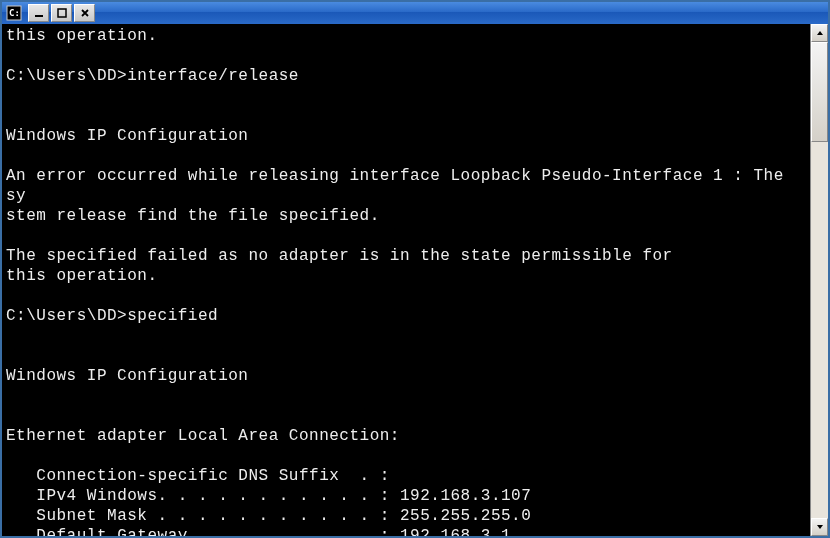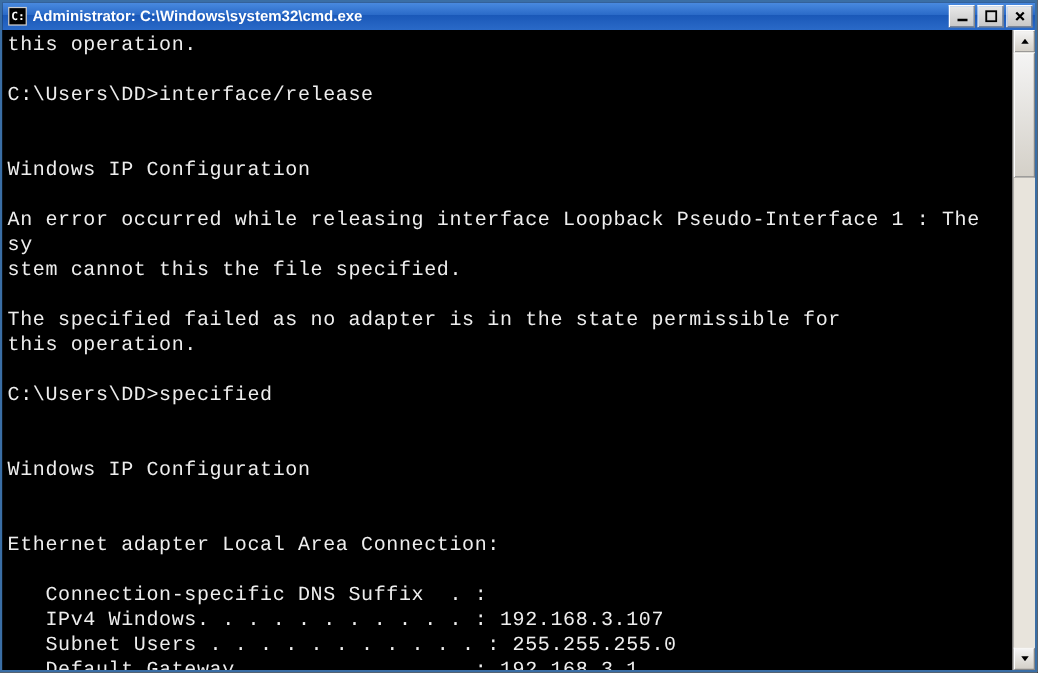--- a/index.html
+++ b/index.html
@@ -94,21 +94,20 @@
 <body>
 
 <div class="window">
   <div class="titlebar">
     <span class="icon">
       <svg width="16" height="16" viewBox="0 0 16 16">
         <rect x="1" y="1" width="14" height="14" fill="#000" stroke="#ccc" stroke-width="1"></rect>
         <text x="3" y="11" font-size="9" fill="#fff" font-family="monospace">C:</text>
       </svg>
     </span>
-    <span class="title">Administrator: C:\Windows\system32\cmd.exe</span>
     <div class="win-controls">
       <span class="win-btn">
         <svg width="10" height="10" viewBox="0 0 10 10">
             <rect x="1" y="7" width="8" height="2" fill="#000"></rect>
           </svg>
       </span>
       <span class="win-btn">
         <svg width="10" height="10" viewBox="0 0 10 10">
             <rect x="1" y="1" width="8" height="8" fill="none" stroke="#000" stroke-width="1.5"></rect>
           </svg>
@@ -123,36 +122,36 @@
 
   <div class="client">
     <div class="terminal"><span>this operation.</span>
 
 <span>C:\Users\DD&gt;</span><span>interface/release</span>
 
 
 <span>Windows IP Configuration</span>
 
 <span>An error occurred while releasing interface Loopback Pseudo-Interface 1 : The sy</span>
-<span>stem cannot this the file specified.</span>
+<span>stem release find the file specified.</span>
 
 <span>The specified failed as no adapter is in the state permissible for</span>
 <span>this operation.</span>
 
 <span>C:\Users\DD&gt;</span><span>specified</span>
 
 
 <span>Windows IP Configuration</span>
 
 
 <span>Ethernet adapter Local Area Connection:</span>
 
 <span>   Connection-specific DNS Suffix  . :</span>
 <span>   IPv4 Windows. . . . . . . . . . . : 192.168.3.107</span>
-<span>   Subnet Users . . . . . . . . . . . : 255.255.255.0</span>
+<span>   Subnet Mask . . . . . . . . . . . : 255.255.255.0</span>
 <span>   Default Gateway . . . . . . . . . : 192.168.3.1</span>
 
 </div>
 
     <div class="scrollbar">
       <div class="sb-btn">
         <svg width="8" height="8" viewBox="0 0 8 8">
             <path d="M4 2 L7 6 L1 6 Z" fill="#000"></path>
           </svg>
       </div>

